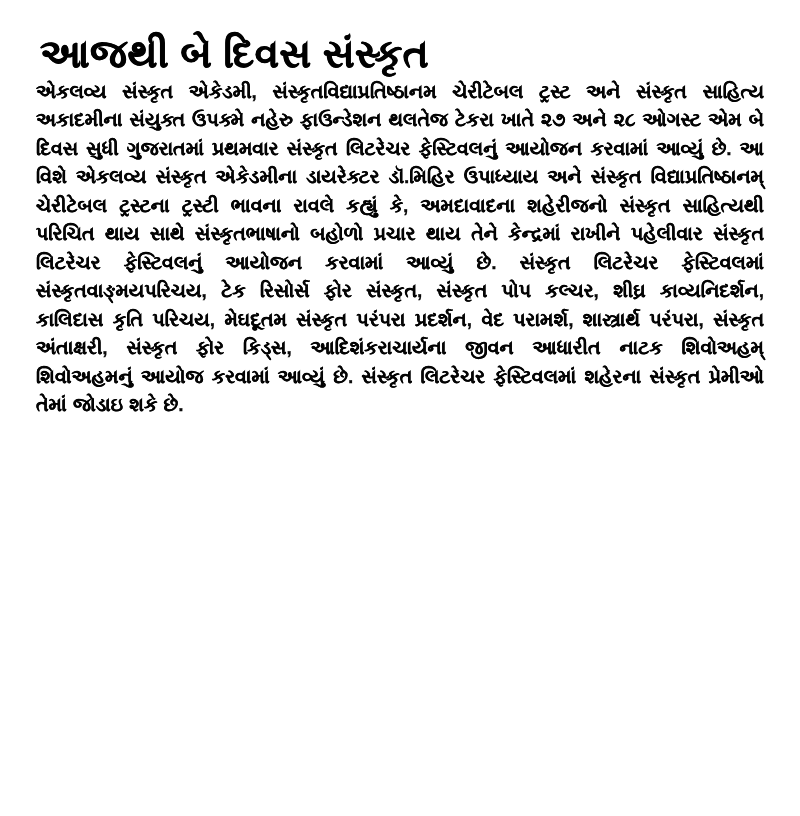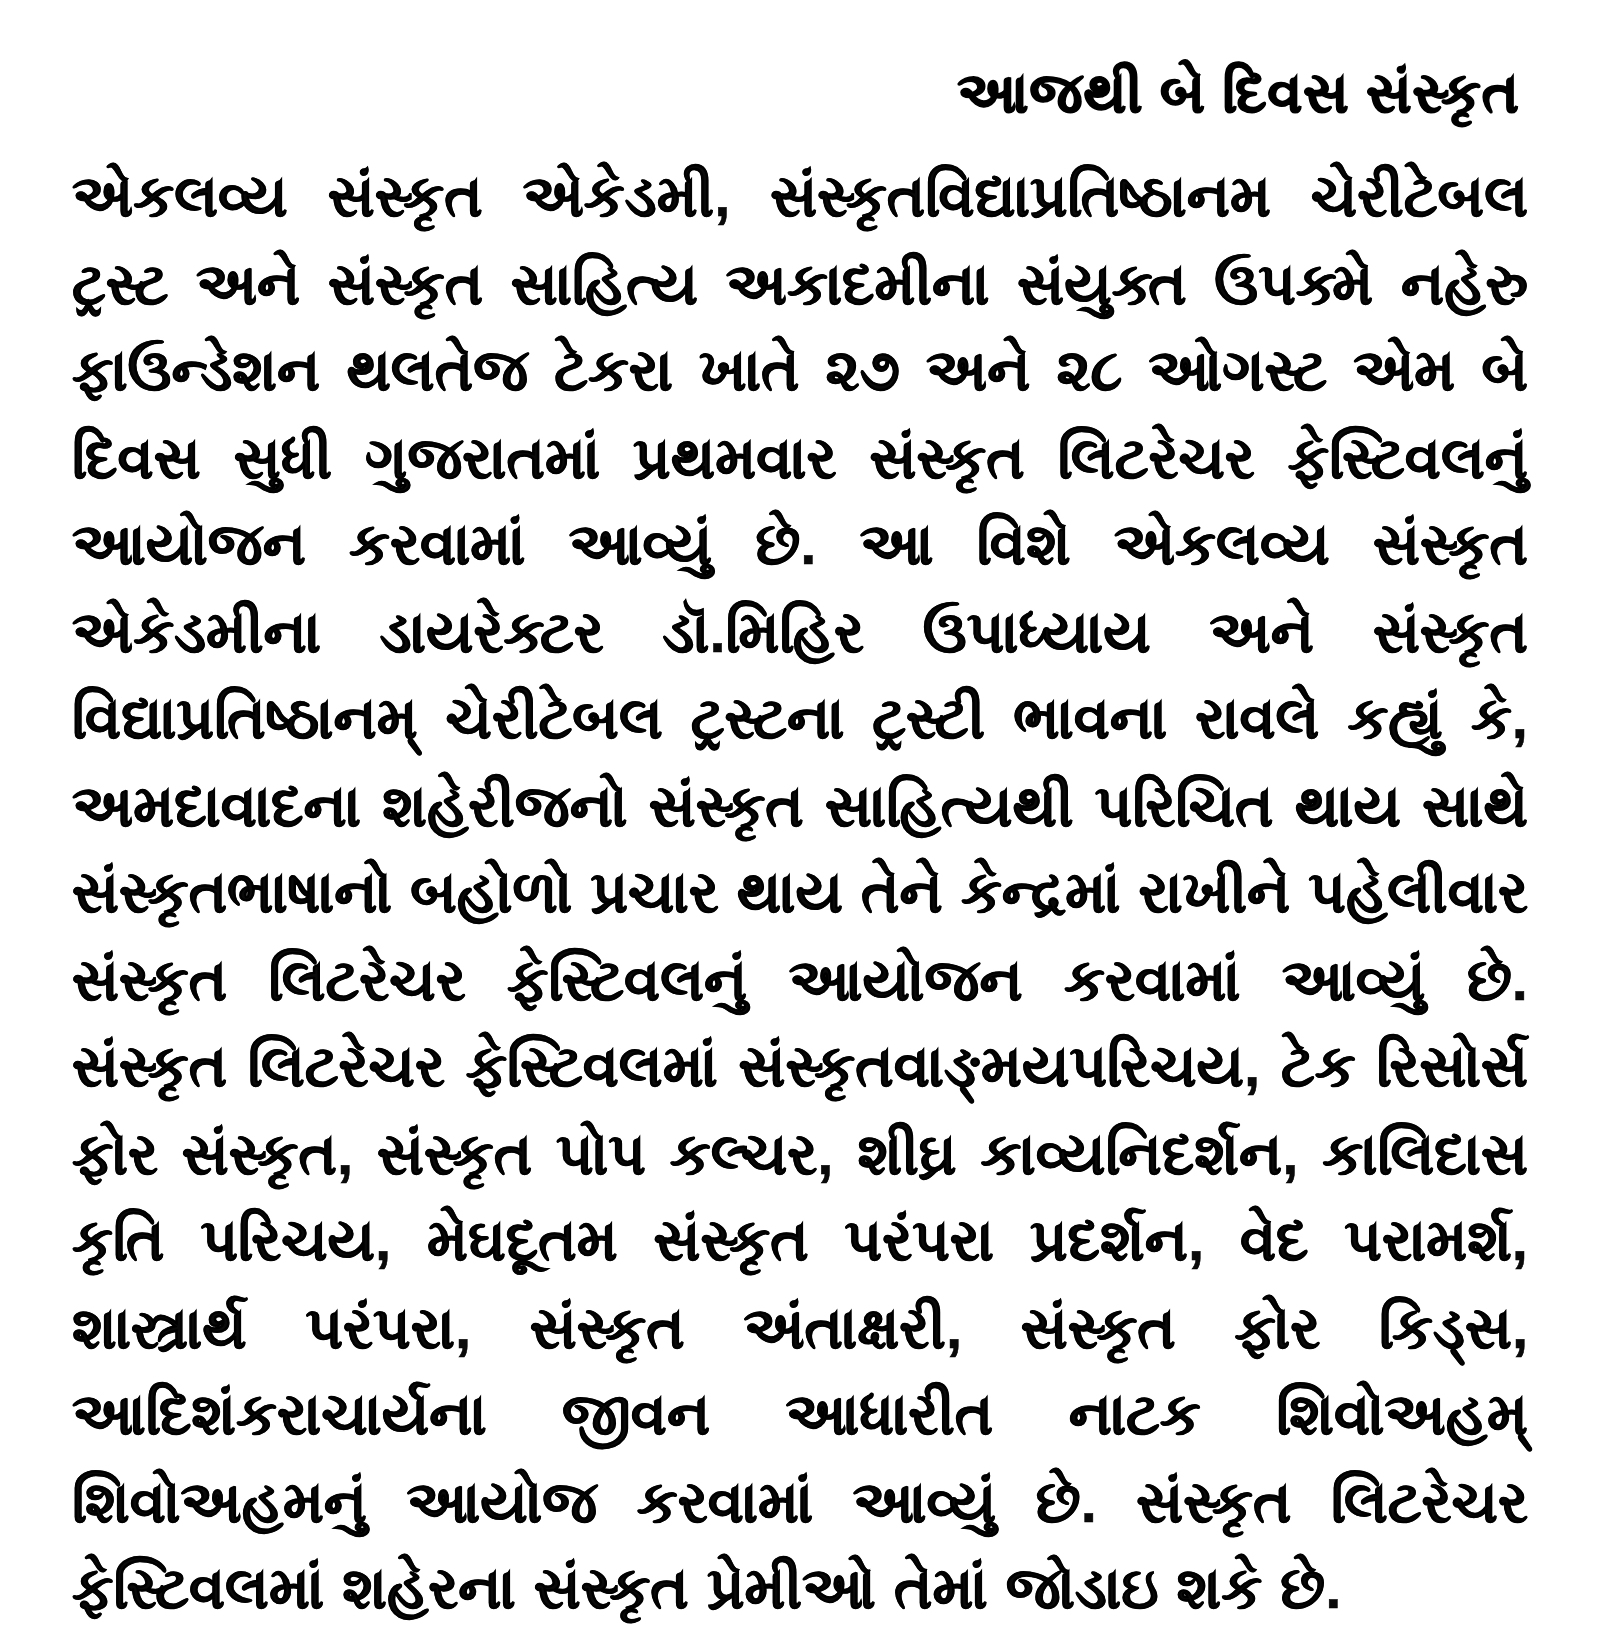--- a/index.html
+++ b/index.html
@@ -16,38 +16,38 @@
   }
   .page {
     width: 800px;
     height: 816px;
     box-sizing: border-box;
     padding: 30px 34px 20px 34px;
     background: #ffffff;
     position: relative;
   }
   .headline {
-    text-align: right;
+    text-align: left;
     font-family: "Liberation Sans", sans-serif;
     font-weight: bold;
-    font-size: 28px;
+    font-size: 39px;
     line-height: 1.22;
     letter-spacing: 0.5px;
     color: #000000;
-    margin: 0 0 14px 0;
+    margin: 0 0 0 0;
     padding: 0 6px;
     -webkit-text-stroke: 0.6px #000;
   }
   .headline .hl-line {
     display: block;
     white-space: nowrap;
   }
   .article {
     font-family: "Liberation Sans", sans-serif;
-    font-size: 29px;
+    font-size: 19px;
     font-weight: bold;
     line-height: 1.50;
     color: #0a0a0a;
     text-align: justify;
     text-justify: inter-word;
     word-spacing: 1px;
     margin: 0;
     padding: 0 2px;
     -webkit-text-stroke: 0.25px #000;
   }

